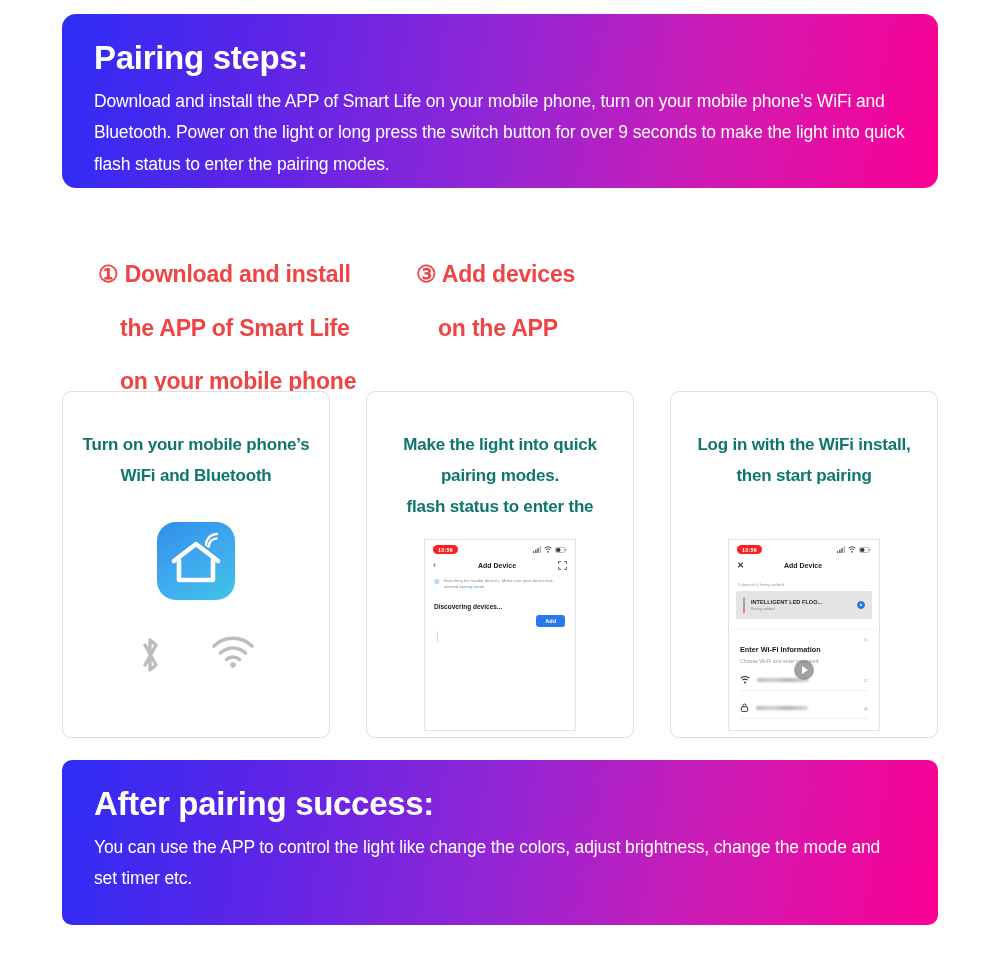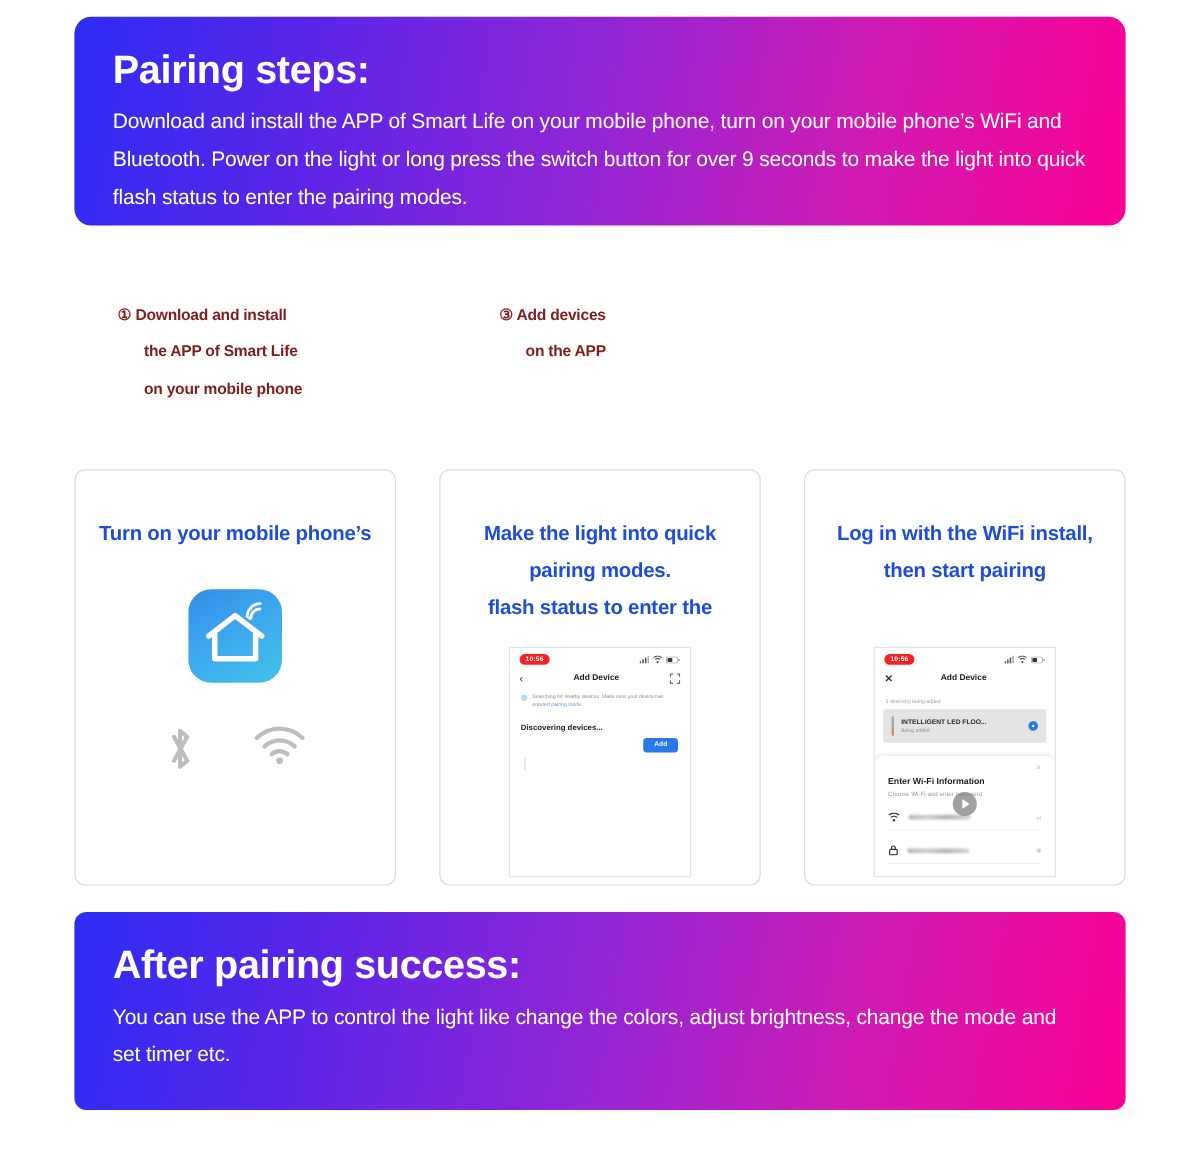--- a/index.html
+++ b/index.html
@@ -42,23 +42,23 @@
   .steps {
     position: absolute;
     top: 248px; left: 62px; width: 876px;
     display: flex;
   }
   .step { width: 302px; }
   .step:nth-child(1) { padding-left: 36px; }
   .step:nth-child(2) { padding-left: 52px; }
   .step:nth-child(3) { padding-left: 60px; }
   .step-line {
-    font-size: 13px;
+    font-size: 23px;
     font-weight: bold;
-    color: #7f1d1d;
+    color: #ef4444;
     line-height: 2.33;
     letter-spacing: -0.2px;
     white-space: nowrap;
   }
   .step-line.indented { padding-left: 22px; }
   .step-num { font-weight: bold; }
 
   
   .cards {
     position: absolute;
@@ -72,21 +72,21 @@
     border-radius: 9px;
     background: #ffffff;
     overflow: hidden;
     position: relative;
   }
   .card-text {
     padding: 38px 16px 0 16px;
     text-align: center;
     font-size: 17px;
     font-weight: bold;
-    color: #1d4ed8;
+    color: #0f766e;
     line-height: 1.82;
     letter-spacing: -0.2px;
   }
 
   
   .app-icon-wrap { display: flex; justify-content: center; margin-top: 30px; }
   .app-icon {
     width: 78px; height: 78px; border-radius: 19px;
     background: linear-gradient(150deg, #2f8fe8 0%, #3ea6ef 45%, #41c3e8 100%);
     position: relative;
@@ -225,20 +225,21 @@
       <div class="step-line indented">on the APP</div>
       <div class="step-line"></div>
     </div>
   </div>
 
   <div class="cards">
 
     <div class="card">
       <div class="card-text">
         <div>Turn on your mobile phone’s</div>
+        <div>WiFi  and Bluetooth</div>
       </div>
       <div class="app-icon-wrap">
         <div class="app-icon">
           <svg class="house" width="52" height="46" viewBox="0 0 52 46">
             <path d="M4 22 L26 5 L48 22" fill="none" stroke="#fff" stroke-width="4.6" stroke-linecap="round" stroke-linejoin="round"></path>
             <path d="M9 21 V41 H43 V21" fill="none" stroke="#fff" stroke-width="4.6" stroke-linecap="round" stroke-linejoin="round"></path>
           </svg>
           <svg class="wifi-arcs-small" width="20" height="17" viewBox="0 0 20 17">
             <path d="M2 14 A11 11 0 0 1 13 3" fill="none" stroke="#fff" stroke-width="2.4" stroke-linecap="round"></path>
             <path d="M5 15 A7.5 7.5 0 0 1 12.5 7.5" fill="none" stroke="#fff" stroke-width="2.4" stroke-linecap="round"></path>

